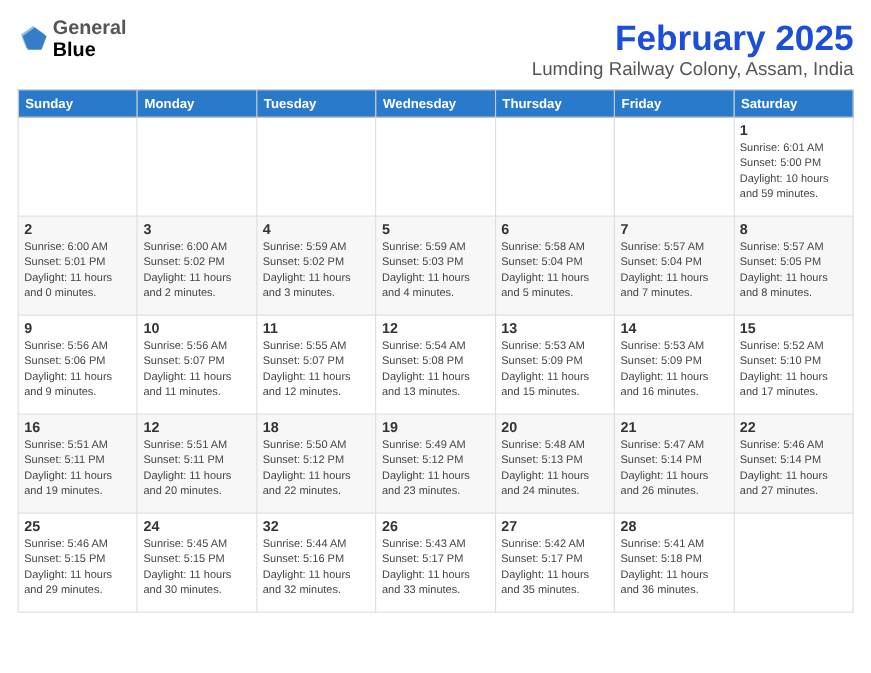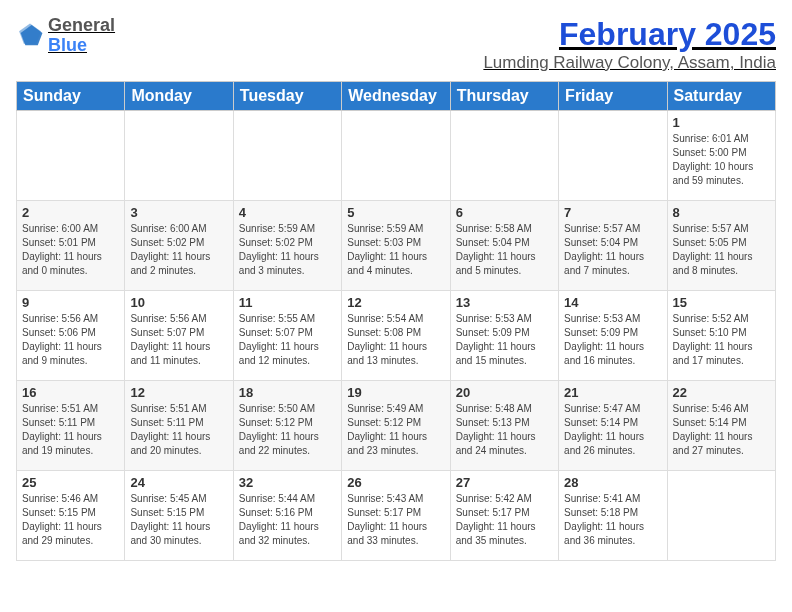--- a/index.html
+++ b/index.html
@@ -8,34 +8,33 @@
       background: #fff;
       width: 792px;
       min-height: 612px;
       padding: 16px;
     }
     .header {
       display: flex;
       justify-content: space-between;
       align-items: flex-start;
       margin-bottom: 8px;
-      text-decoration: underline;
     }
     .logo {
       display: flex;
       align-items: center;
       gap: 4px;
     }
     .logo-text {
       font-size: 18px;
       font-weight: bold;
       line-height: 1.1;
     }
     .logo-general { color: #555; }
-    .logo-blue { color: #3b82f6; }
+    .logo-blue { color: #000000; }
     .logo-icon {
       width: 28px;
       height: 28px;
     }
     .title-block {
       text-align: right;
     }
     .month-title {
       font-size: 32px;
       font-weight: bold;
@@ -48,21 +47,21 @@
     .calendar {
       width: 100%;
       border-collapse: collapse;
       font-size: 11px;
     }
     .calendar th {
       background: #2a7acc;
       color: #fff;
       padding: 5px 6px;
       text-align: left;
-      font-size: 16px;
+      font-size: 12px;
       font-weight: bold;
       border: 1px solid #ccc;
     }
     .calendar td {
       vertical-align: top;
       padding: 4px 5px;
       border: 1px solid #ddd;
       width: 108px;
       height: 90px;
       background: #fff;

